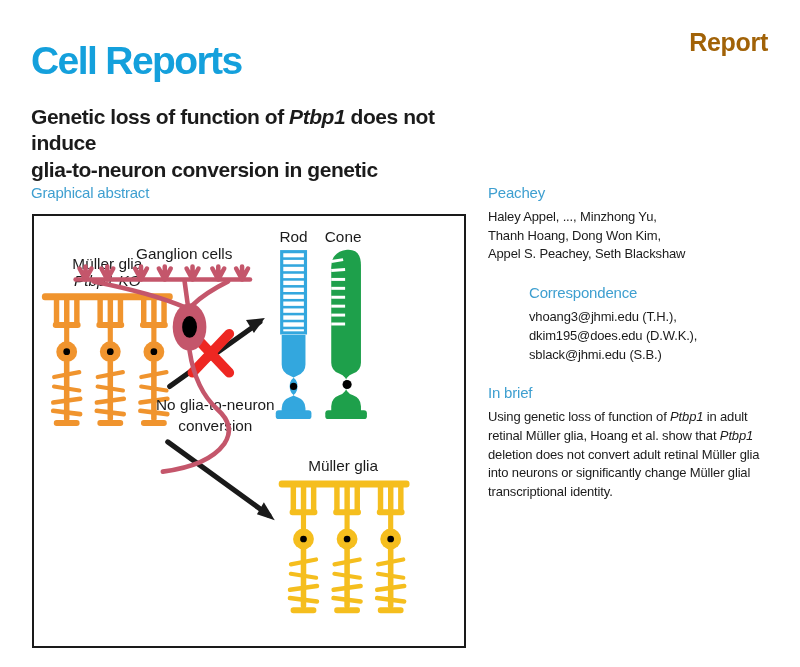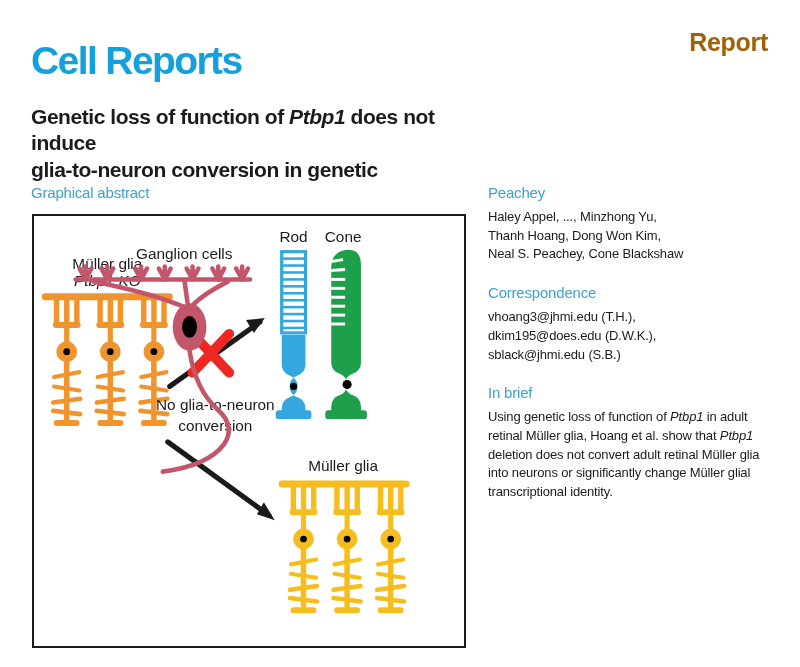--- a/index.html
+++ b/index.html
@@ -47,21 +47,21 @@
   .sec-head {
     font-size:15px; color:#3E9FD0; letter-spacing:-0.2px;
     margin-bottom:7px;
   }
   .sec-body {
     font-size:13px; line-height:1.44; color:#1b1b1b;
     letter-spacing:-0.15px;
   }
   .sec-body .ital { font-style:italic; }
   #authors-sec { margin-bottom:20px; }
-  #corr-sec { margin-bottom:20px; }
+  #corr-sec { margin-bottom:20px;margin-left:41px; }
   .nowrapline { white-space:nowrap; }
 </style>
 </head>
 <body>
 
 <div id="report-tag">Report</div>
 
 <div id="journal-logo">Cell Reports</div>
 
 <div id="article-title"><span>Genetic loss of function of </span><span class="ital">Ptbp1</span><span> does not induce</span><br><span>glia-to-neuron conversion in genetic</span></div>
@@ -229,21 +229,21 @@
   </svg>
 </div>
 
 <div id="right-col">
 
   <div id="authors-sec">
     <div class="sec-head">Peachey</div>
     <div class="sec-body">
       <div class="nowrapline">Haley Appel, ..., Minzhong Yu,</div>
       <div class="nowrapline">Thanh Hoang, Dong Won Kim,</div>
-      <div class="nowrapline">Neal S. Peachey, Cone Blackshaw</div>
+      <div class="nowrapline">Appel S. Peachey, Seth Blackshaw</div>
     </div>
   </div>
 
   <div id="corr-sec">
     <div class="sec-head">Correspondence</div>
     <div class="sec-body">
       <div class="nowrapline">vhoang3@jhmi.edu (T.H.),</div>
       <div class="nowrapline">dkim195@does.edu (D.W.K.),</div>
       <div class="nowrapline">sblack@jhmi.edu (S.B.)</div>
     </div>

